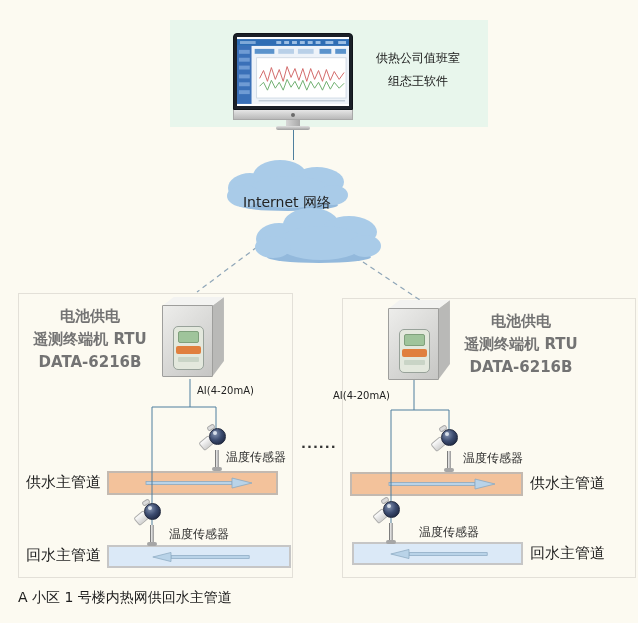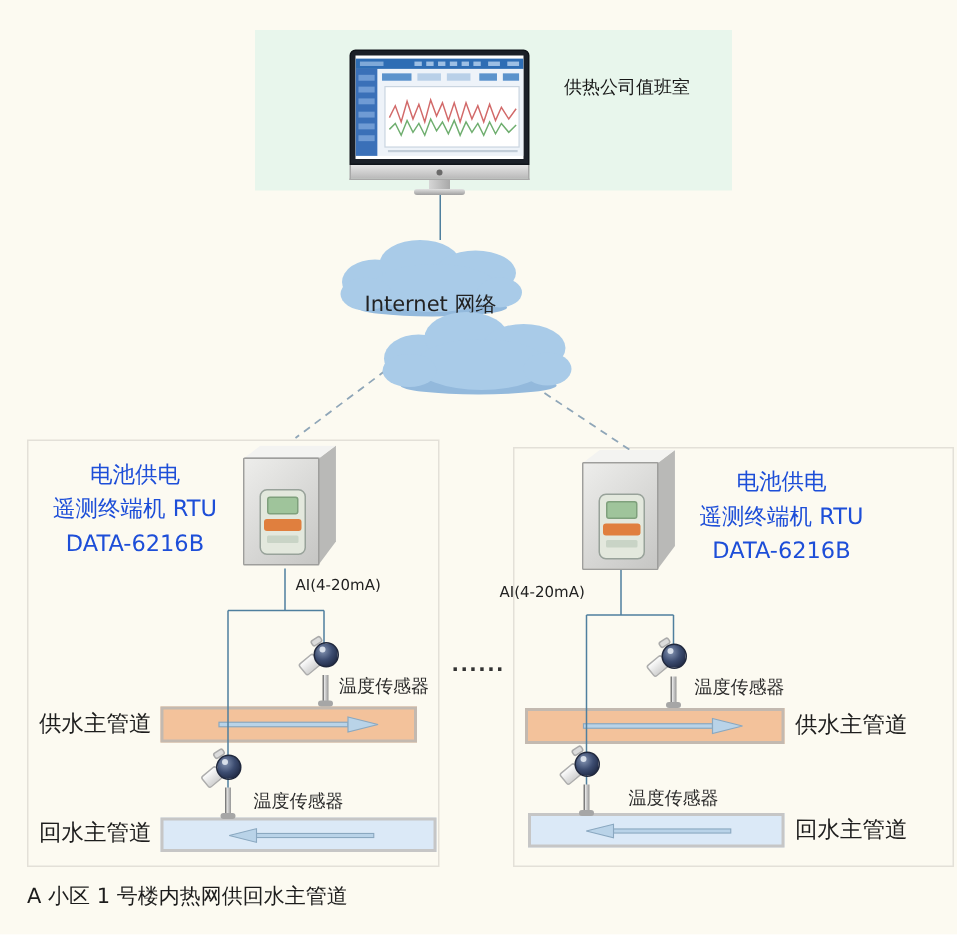--- a/index.html
+++ b/index.html
@@ -36,21 +36,21 @@
   .cloud-label { position:absolute; width:100%; text-align:center; font-size:14px; color:#222; }
 
   
   .connectors { left:0; top:0; width:638px; height:623px; z-index:2; pointer-events:none; }
 
   
   .site-box { border:1px solid #e3e0d8; background:transparent; z-index:1; }
   .box-a { left:18px; top:293px; width:275px; height:285px; }
   .box-b { left:342px; top:298px; width:294px; height:280px; }
 
-  .rtu-label { text-align:center; font-size:15px; font-weight:normal; line-height:23px; color:#1d4ed8; z-index:4; }
+  .rtu-label { text-align:center; font-size:15px; font-weight:bold; line-height:23px; color:#737373; z-index:4; }
   .rtu-label-a { left:20px; top:305px; width:140px; }
   .rtu-label-b { left:446px; top:310px; width:150px; }
 
   
   .cabinet { width:64px; height:82px; z-index:3; }
   .cab-a { left:162px; top:297px; }
   .cab-b { left:388px; top:300px; }
   .cab-top { position:absolute; left:0; top:0; width:62px; height:9px; background:#f3f3f1;
     clip-path:polygon(0 100%,19% 0,100% 0,81% 100%); border-bottom:1px solid #bbb; }
   .cab-side { position:absolute; left:50px; top:0; width:13px; height:80px; background:#b9b9b7;
@@ -166,20 +166,21 @@
       <rect x="22" y="62" width="88" height="1.5" fill="#c2cdd8"></rect>
     </svg>
   </div>
   <div class="abs imac-chin"></div>
   <div class="abs imac-logo"></div>
   <div class="abs imac-neck"></div>
   <div class="abs imac-base"></div>
 
   <div class="abs room-label">
     <div>供热公司值班室</div>
+    <div>组态王软件</div>
   </div>
 
   <div class="abs cloud" style="left:220px; top:155px; width:134px; height:58px;">
     <svg viewBox="0 0 134 58" width="134" height="58">
       <ellipse cx="68" cy="50" rx="50" ry="6" fill="#93b9dc"></ellipse>
       <ellipse cx="30" cy="33" rx="22" ry="15" fill="#a9cbe8"></ellipse>
       <ellipse cx="60" cy="21" rx="27" ry="16" fill="#a9cbe8"></ellipse>
       <ellipse cx="97" cy="27" rx="27" ry="15" fill="#a9cbe8"></ellipse>
       <ellipse cx="70" cy="37" rx="42" ry="16" fill="#a9cbe8"></ellipse>
       <ellipse cx="24" cy="41" rx="17" ry="11" fill="#a9cbe8"></ellipse>

